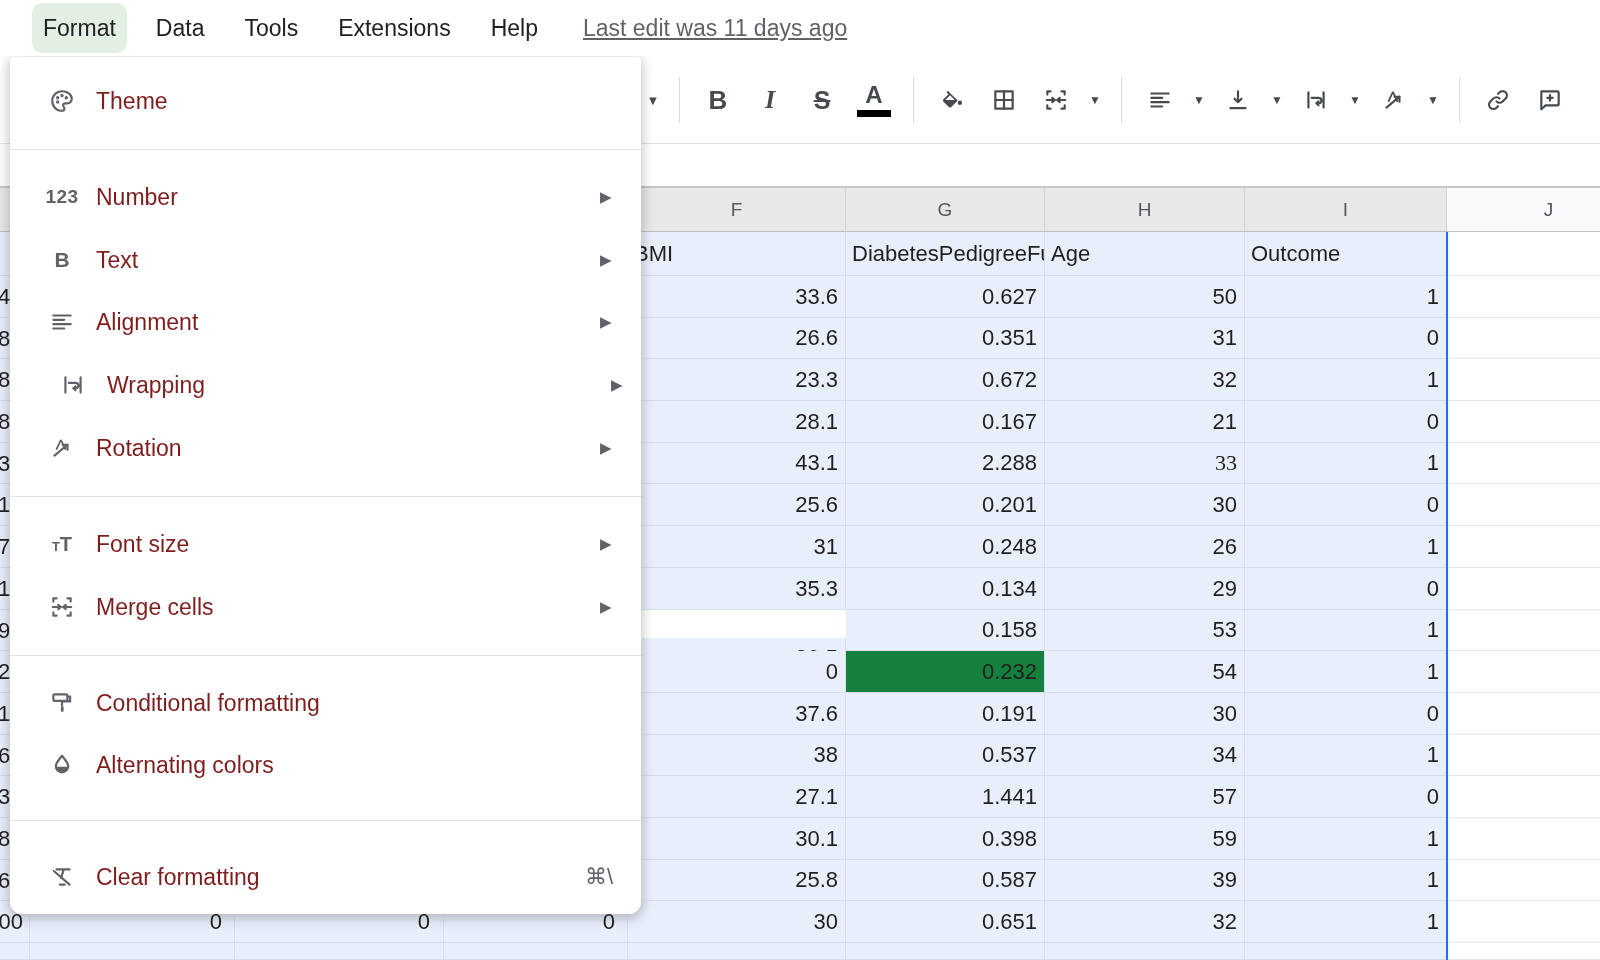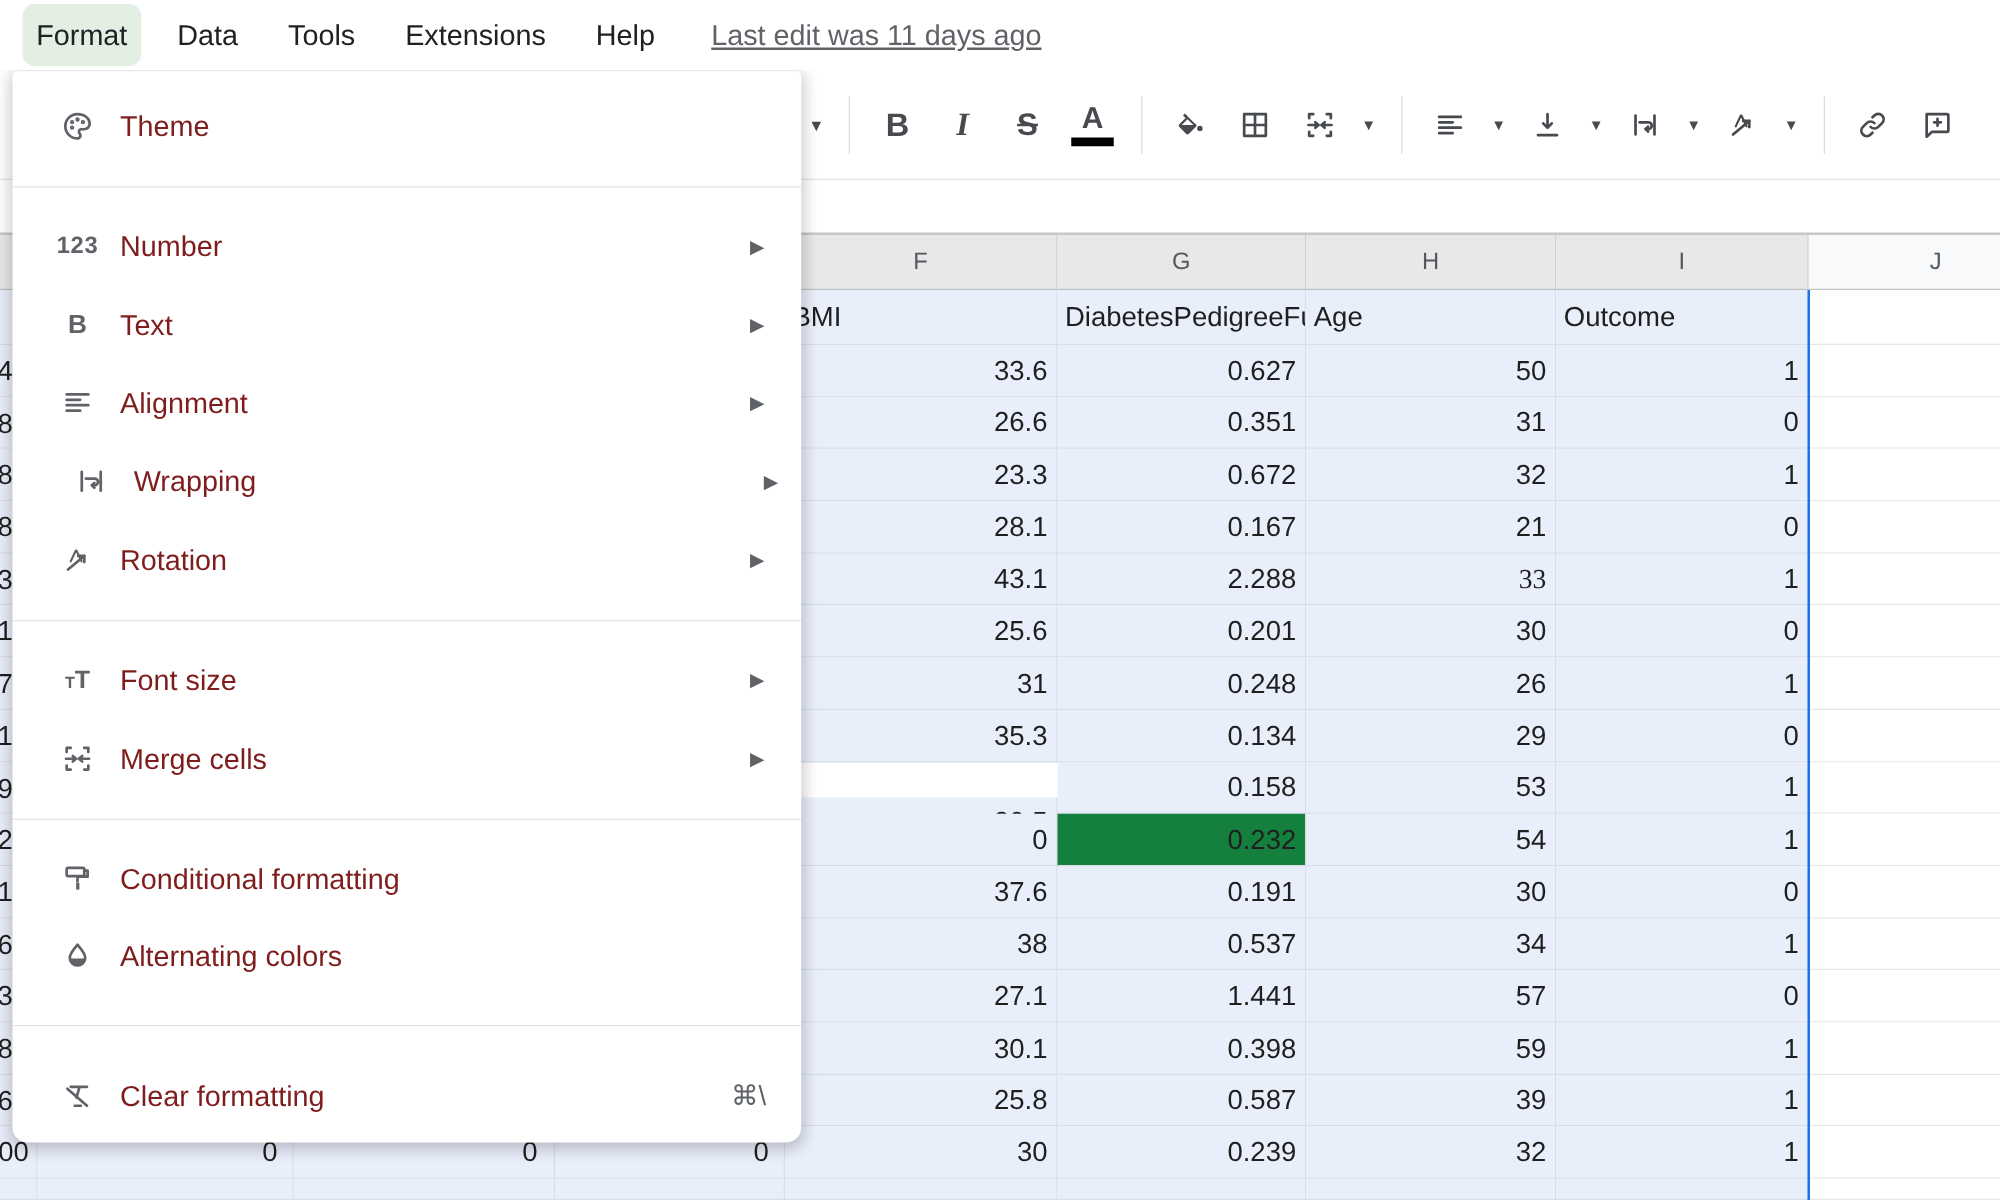--- a/index.html
+++ b/index.html
@@ -1,20 +1,20 @@
 <!DOCTYPE html>
 <html><head>
 <meta charset="utf-8">
 <style>
   html,body{margin:0;padding:0;background:#fff;}
   #stage{position:relative;width:1600px;height:960px;overflow:hidden;background:#fff;
          font-family:"Liberation Sans","DejaVu Sans",sans-serif;color:#1f1f1f;}
   .abs{position:absolute;}
   
-  #menubar{position:absolute;left:0;top:0;width:1600px;height:56px;background:#fff;display:flex;align-items:center;padding-left:18px;box-sizing:border-box;z-index:40;}
+  #menubar{position:absolute;left:0;top:0;width:1600px;height:56px;background:#fff;display:flex;align-items:center;padding-left:32px;box-sizing:border-box;z-index:40;}
   .mb-item{font-size:23px;font-weight:500;color:#202124;padding:0 11px;margin-right:18px;height:50px;display:flex;align-items:center;border-radius:10px;cursor:default;}
   .mb-item.active{background:#e4efe3;}
   #last-edit{font-size:23px;color:#5f6368;text-decoration:underline;margin-left:16px;white-space:nowrap;}
   
   #toolbar{position:absolute;left:640px;top:58px;height:84px;display:flex;align-items:center;z-index:5;}
   .tb-icon{width:52px;height:52px;display:flex;align-items:center;justify-content:center;color:#474b4f;flex:0 0 auto;}
   .tb-dd{width:26px;height:52px;display:flex;align-items:center;justify-content:center;color:#474b4f;font-size:13px;flex:0 0 auto;}
   .tb-div{width:26px;height:52px;display:flex;align-items:center;justify-content:center;flex:0 0 auto;}
   .tb-div>div{width:1px;height:46px;background:#dadce0;}
   .tb-bold{font-size:26px;font-weight:700;}
@@ -333,21 +333,21 @@
       <div class="cell num" style="left: 628px; top: 860px; width: 218px; height: 41px; background: rgb(233, 238, 251); border-right: 1px solid rgb(215, 221, 233); border-bottom: 1px solid rgb(215, 221, 233);">25.8</div>
       <div class="cell num" style="left: 846px; top: 860px; width: 199px; height: 41px; background: rgb(233, 238, 251); border-right: 1px solid rgb(215, 221, 233); border-bottom: 1px solid rgb(215, 221, 233);">0.587</div>
       <div class="cell num" style="left: 1045px; top: 860px; width: 200px; height: 41px; background: rgb(233, 238, 251); border-right: 1px solid rgb(215, 221, 233); border-bottom: 1px solid rgb(215, 221, 233);">39</div>
       <div class="cell num" style="left: 1245px; top: 860px; width: 202px; height: 41px; background: rgb(233, 238, 251); border-right: 1px solid rgb(215, 221, 233); border-bottom: 1px solid rgb(215, 221, 233);">1</div>
       <div class="cell num" style="left: 1447px; top: 860px; width: 204px; height: 41px; background: rgb(255, 255, 255); border-right: none; border-bottom: 1px solid rgb(230, 230, 230);"></div>
       <div class="cell num" style="left: -60px; top: 901px; width: 90px; height: 42px; background: rgb(233, 238, 251); border-right: 1px solid rgb(215, 221, 233); border-bottom: 1px solid rgb(215, 221, 233); padding-right: 6px; overflow: visible;">00</div>
       <div class="cell num" style="left: 30px; top: 901px; width: 205px; height: 42px; background: rgb(233, 238, 251); border-right: 1px solid rgb(215, 221, 233); border-bottom: 1px solid rgb(215, 221, 233); padding-right: 12px;">0</div>
       <div class="cell num" style="left: 235px; top: 901px; width: 209px; height: 42px; background: rgb(233, 238, 251); border-right: 1px solid rgb(215, 221, 233); border-bottom: 1px solid rgb(215, 221, 233); padding-right: 13px;">0</div>
       <div class="cell num" style="left: 444px; top: 901px; width: 184px; height: 42px; background: rgb(233, 238, 251); border-right: 1px solid rgb(215, 221, 233); border-bottom: 1px solid rgb(215, 221, 233); padding-right: 12px;">0</div>
       <div class="cell num" style="left: 628px; top: 901px; width: 218px; height: 42px; background: rgb(233, 238, 251); border-right: 1px solid rgb(215, 221, 233); border-bottom: 1px solid rgb(215, 221, 233);">30</div>
-      <div class="cell num" style="left: 846px; top: 901px; width: 199px; height: 42px; background: rgb(233, 238, 251); border-right: 1px solid rgb(215, 221, 233); border-bottom: 1px solid rgb(215, 221, 233);">0.239</div>
+      <div class="cell num" style="left: 846px; top: 901px; width: 199px; height: 42px; background: rgb(233, 238, 251); border-right: 1px solid rgb(215, 221, 233); border-bottom: 1px solid rgb(215, 221, 233);">0.651</div>
       <div class="cell num" style="left: 1045px; top: 901px; width: 200px; height: 42px; background: rgb(233, 238, 251); border-right: 1px solid rgb(215, 221, 233); border-bottom: 1px solid rgb(215, 221, 233);">32</div>
       <div class="cell num" style="left: 1245px; top: 901px; width: 202px; height: 42px; background: rgb(233, 238, 251); border-right: 1px solid rgb(215, 221, 233); border-bottom: 1px solid rgb(215, 221, 233);">1</div>
       <div class="cell num" style="left: 1447px; top: 901px; width: 204px; height: 42px; background: rgb(255, 255, 255); border-right: none; border-bottom: 1px solid rgb(230, 230, 230);"></div>
       <div class="cell num" style="left: -60px; top: 943px; width: 90px; height: 17px; background: rgb(233, 238, 251); border-right: 1px solid rgb(215, 221, 233); border-bottom: 1px solid rgb(215, 221, 233); padding-right: 6px; overflow: visible;"></div>
       <div class="cell num" style="left: 30px; top: 943px; width: 205px; height: 17px; background: rgb(233, 238, 251); border-right: 1px solid rgb(215, 221, 233); border-bottom: 1px solid rgb(215, 221, 233); padding-right: 12px;"></div>
       <div class="cell num" style="left: 235px; top: 943px; width: 209px; height: 17px; background: rgb(233, 238, 251); border-right: 1px solid rgb(215, 221, 233); border-bottom: 1px solid rgb(215, 221, 233); padding-right: 13px;"></div>
       <div class="cell num" style="left: 444px; top: 943px; width: 184px; height: 17px; background: rgb(233, 238, 251); border-right: 1px solid rgb(215, 221, 233); border-bottom: 1px solid rgb(215, 221, 233); padding-right: 12px;"></div>
       <div class="cell num" style="left: 628px; top: 943px; width: 218px; height: 17px; background: rgb(233, 238, 251); border-right: 1px solid rgb(215, 221, 233); border-bottom: 1px solid rgb(215, 221, 233);"></div>
       <div class="cell num" style="left: 846px; top: 943px; width: 199px; height: 17px; background: rgb(233, 238, 251); border-right: 1px solid rgb(215, 221, 233); border-bottom: 1px solid rgb(215, 221, 233);"></div>
       <div class="cell num" style="left: 1045px; top: 943px; width: 200px; height: 17px; background: rgb(233, 238, 251); border-right: 1px solid rgb(215, 221, 233); border-bottom: 1px solid rgb(215, 221, 233);"></div>

